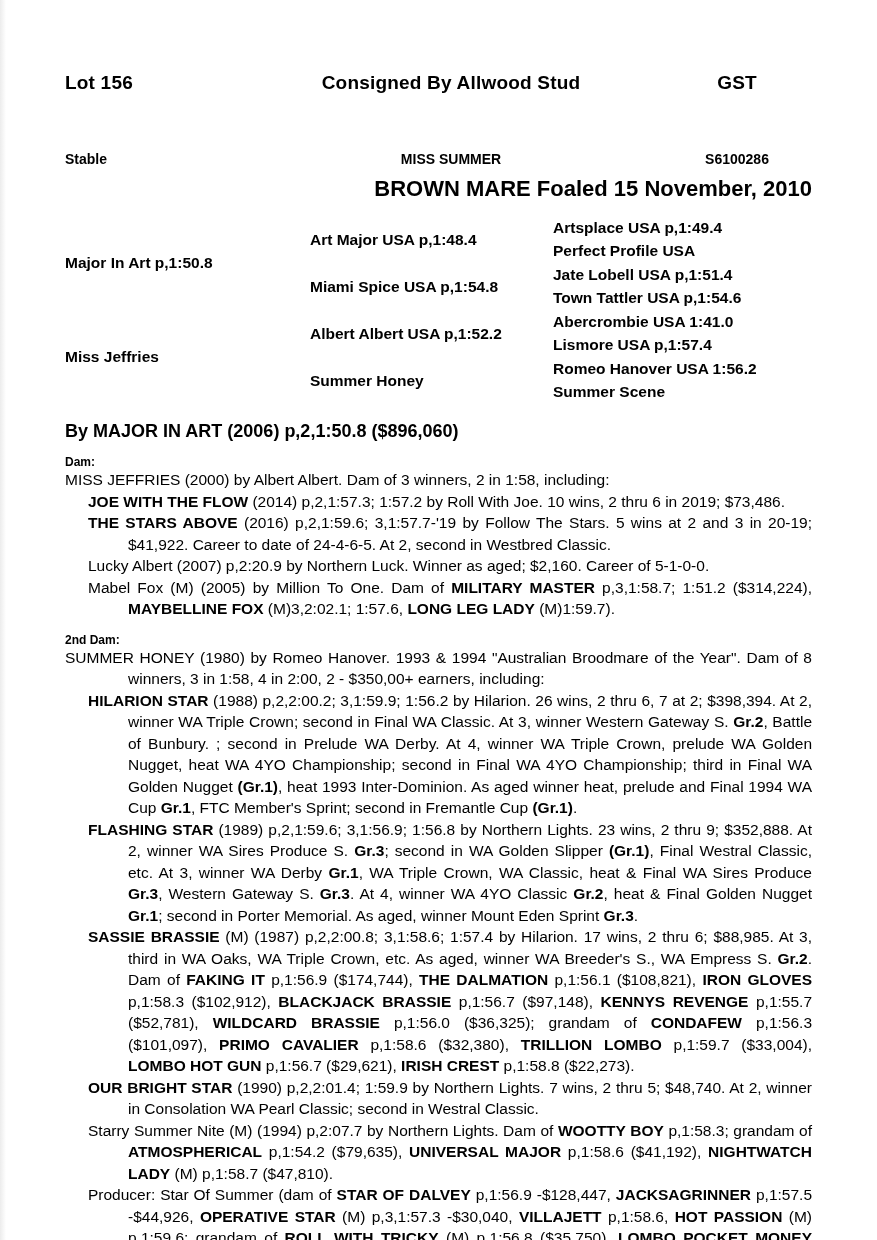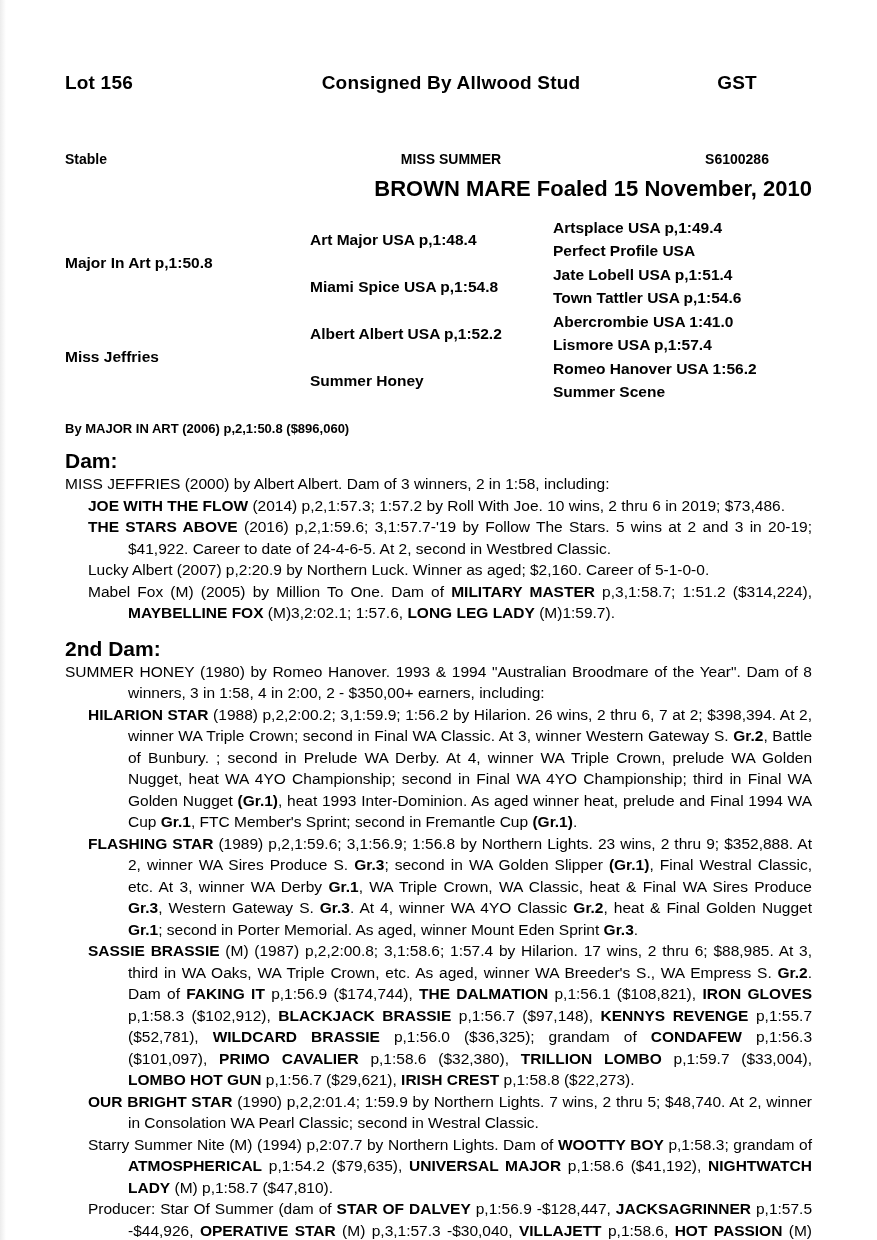--- a/index.html
+++ b/index.html
@@ -28,22 +28,22 @@
   .h12{grid-column:2;grid-row:1/3;}
   .h34{grid-column:2;grid-row:3/5;}
   .h56{grid-column:2;grid-row:5/7;}
   .h78{grid-column:2;grid-row:7/9;}
   .q1{grid-column:3;grid-row:1;} .q2{grid-column:3;grid-row:2;}
   .q3{grid-column:3;grid-row:3;} .q4{grid-column:3;grid-row:4;}
   .q5{grid-column:3;grid-row:5;} .q6{grid-column:3;grid-row:6;}
   .q7{grid-column:3;grid-row:7;} .q8{grid-column:3;grid-row:8;}
 
   
-  .sire-line{font-weight:bold;font-size:13px;margin-top:17px;}
-  .sec-head{font-weight:bold;font-size:21px;margin-top:13px;}
+  .sire-line{font-weight:bold;font-size:18px;margin-top:17px;}
+  .sec-head{font-weight:bold;font-size:12px;margin-top:13px;}
   .para{font-size:15.5px;line-height:21.5px;}
   .p-top{padding-left:63px;text-indent:-63px;}
   .p-entry{padding-left:63px;text-indent:-40px;}
   .just{text-align:justify;}
   .para b{font-weight:bold;}
 
   
   .produce-line{font-size:19.5px;margin-top:17px;}
   .prod-head{font-size:14px;font-weight:bold;text-align:center;margin-top:3px;}
 </style>

